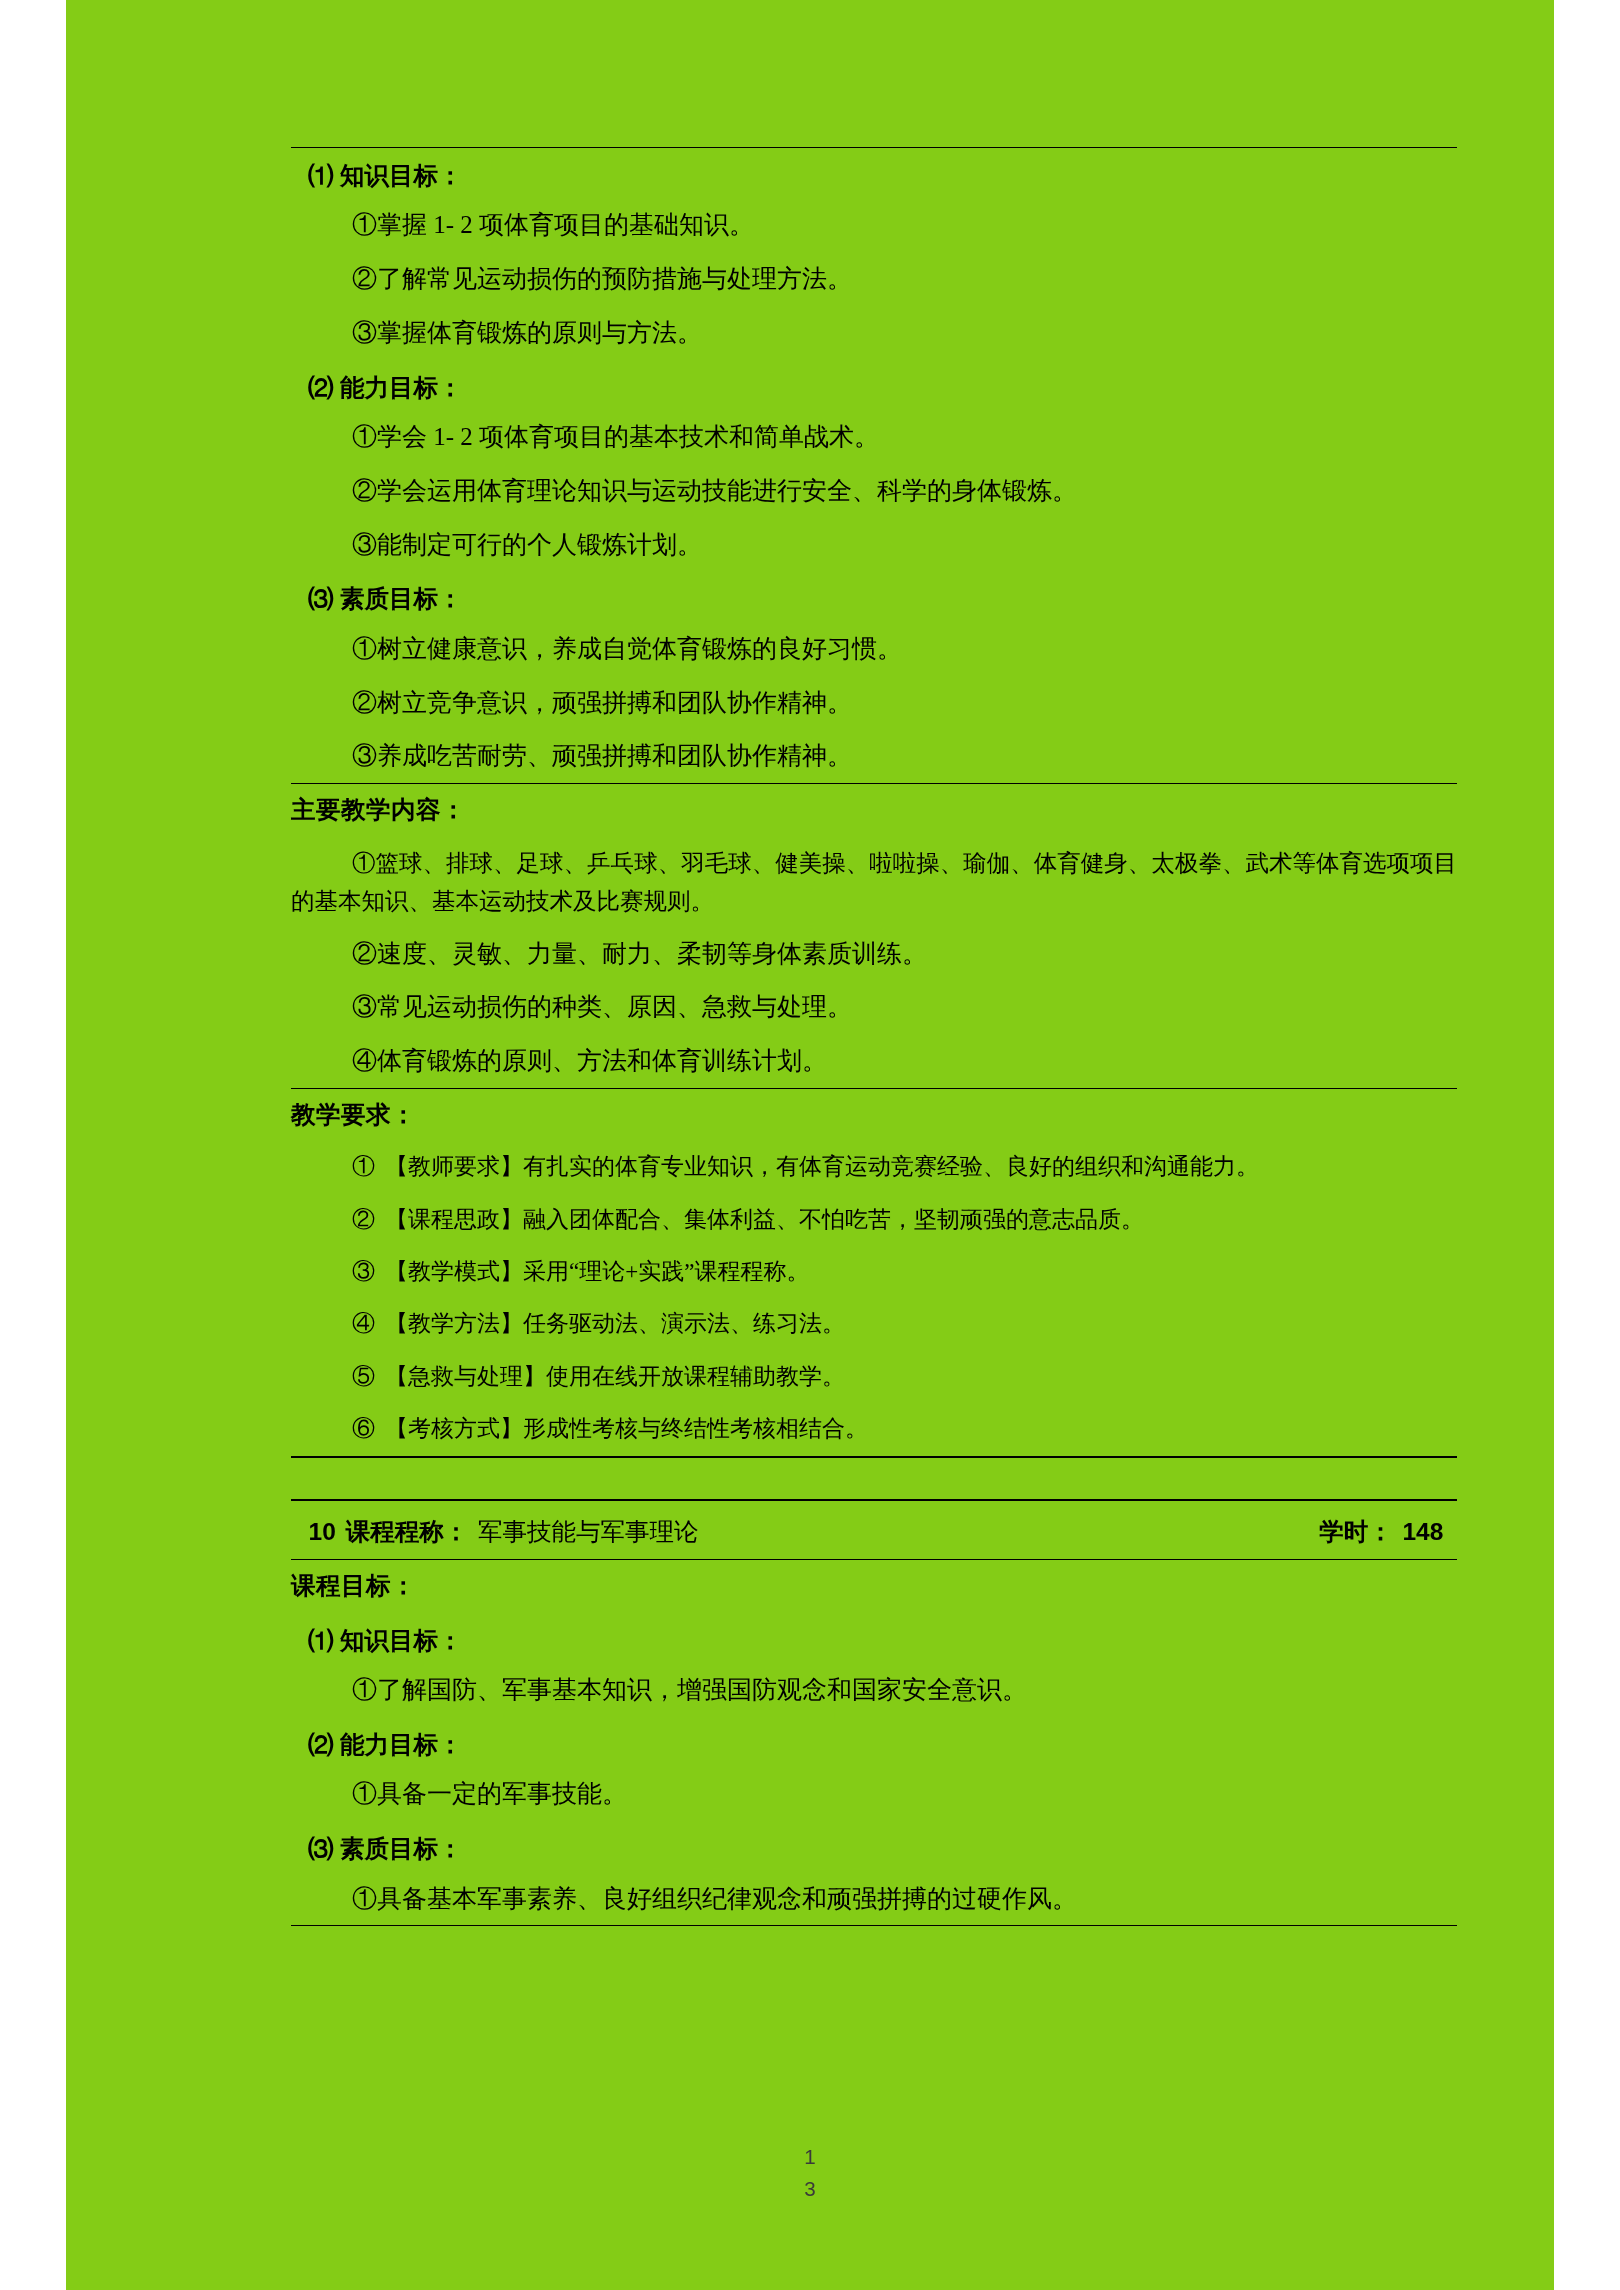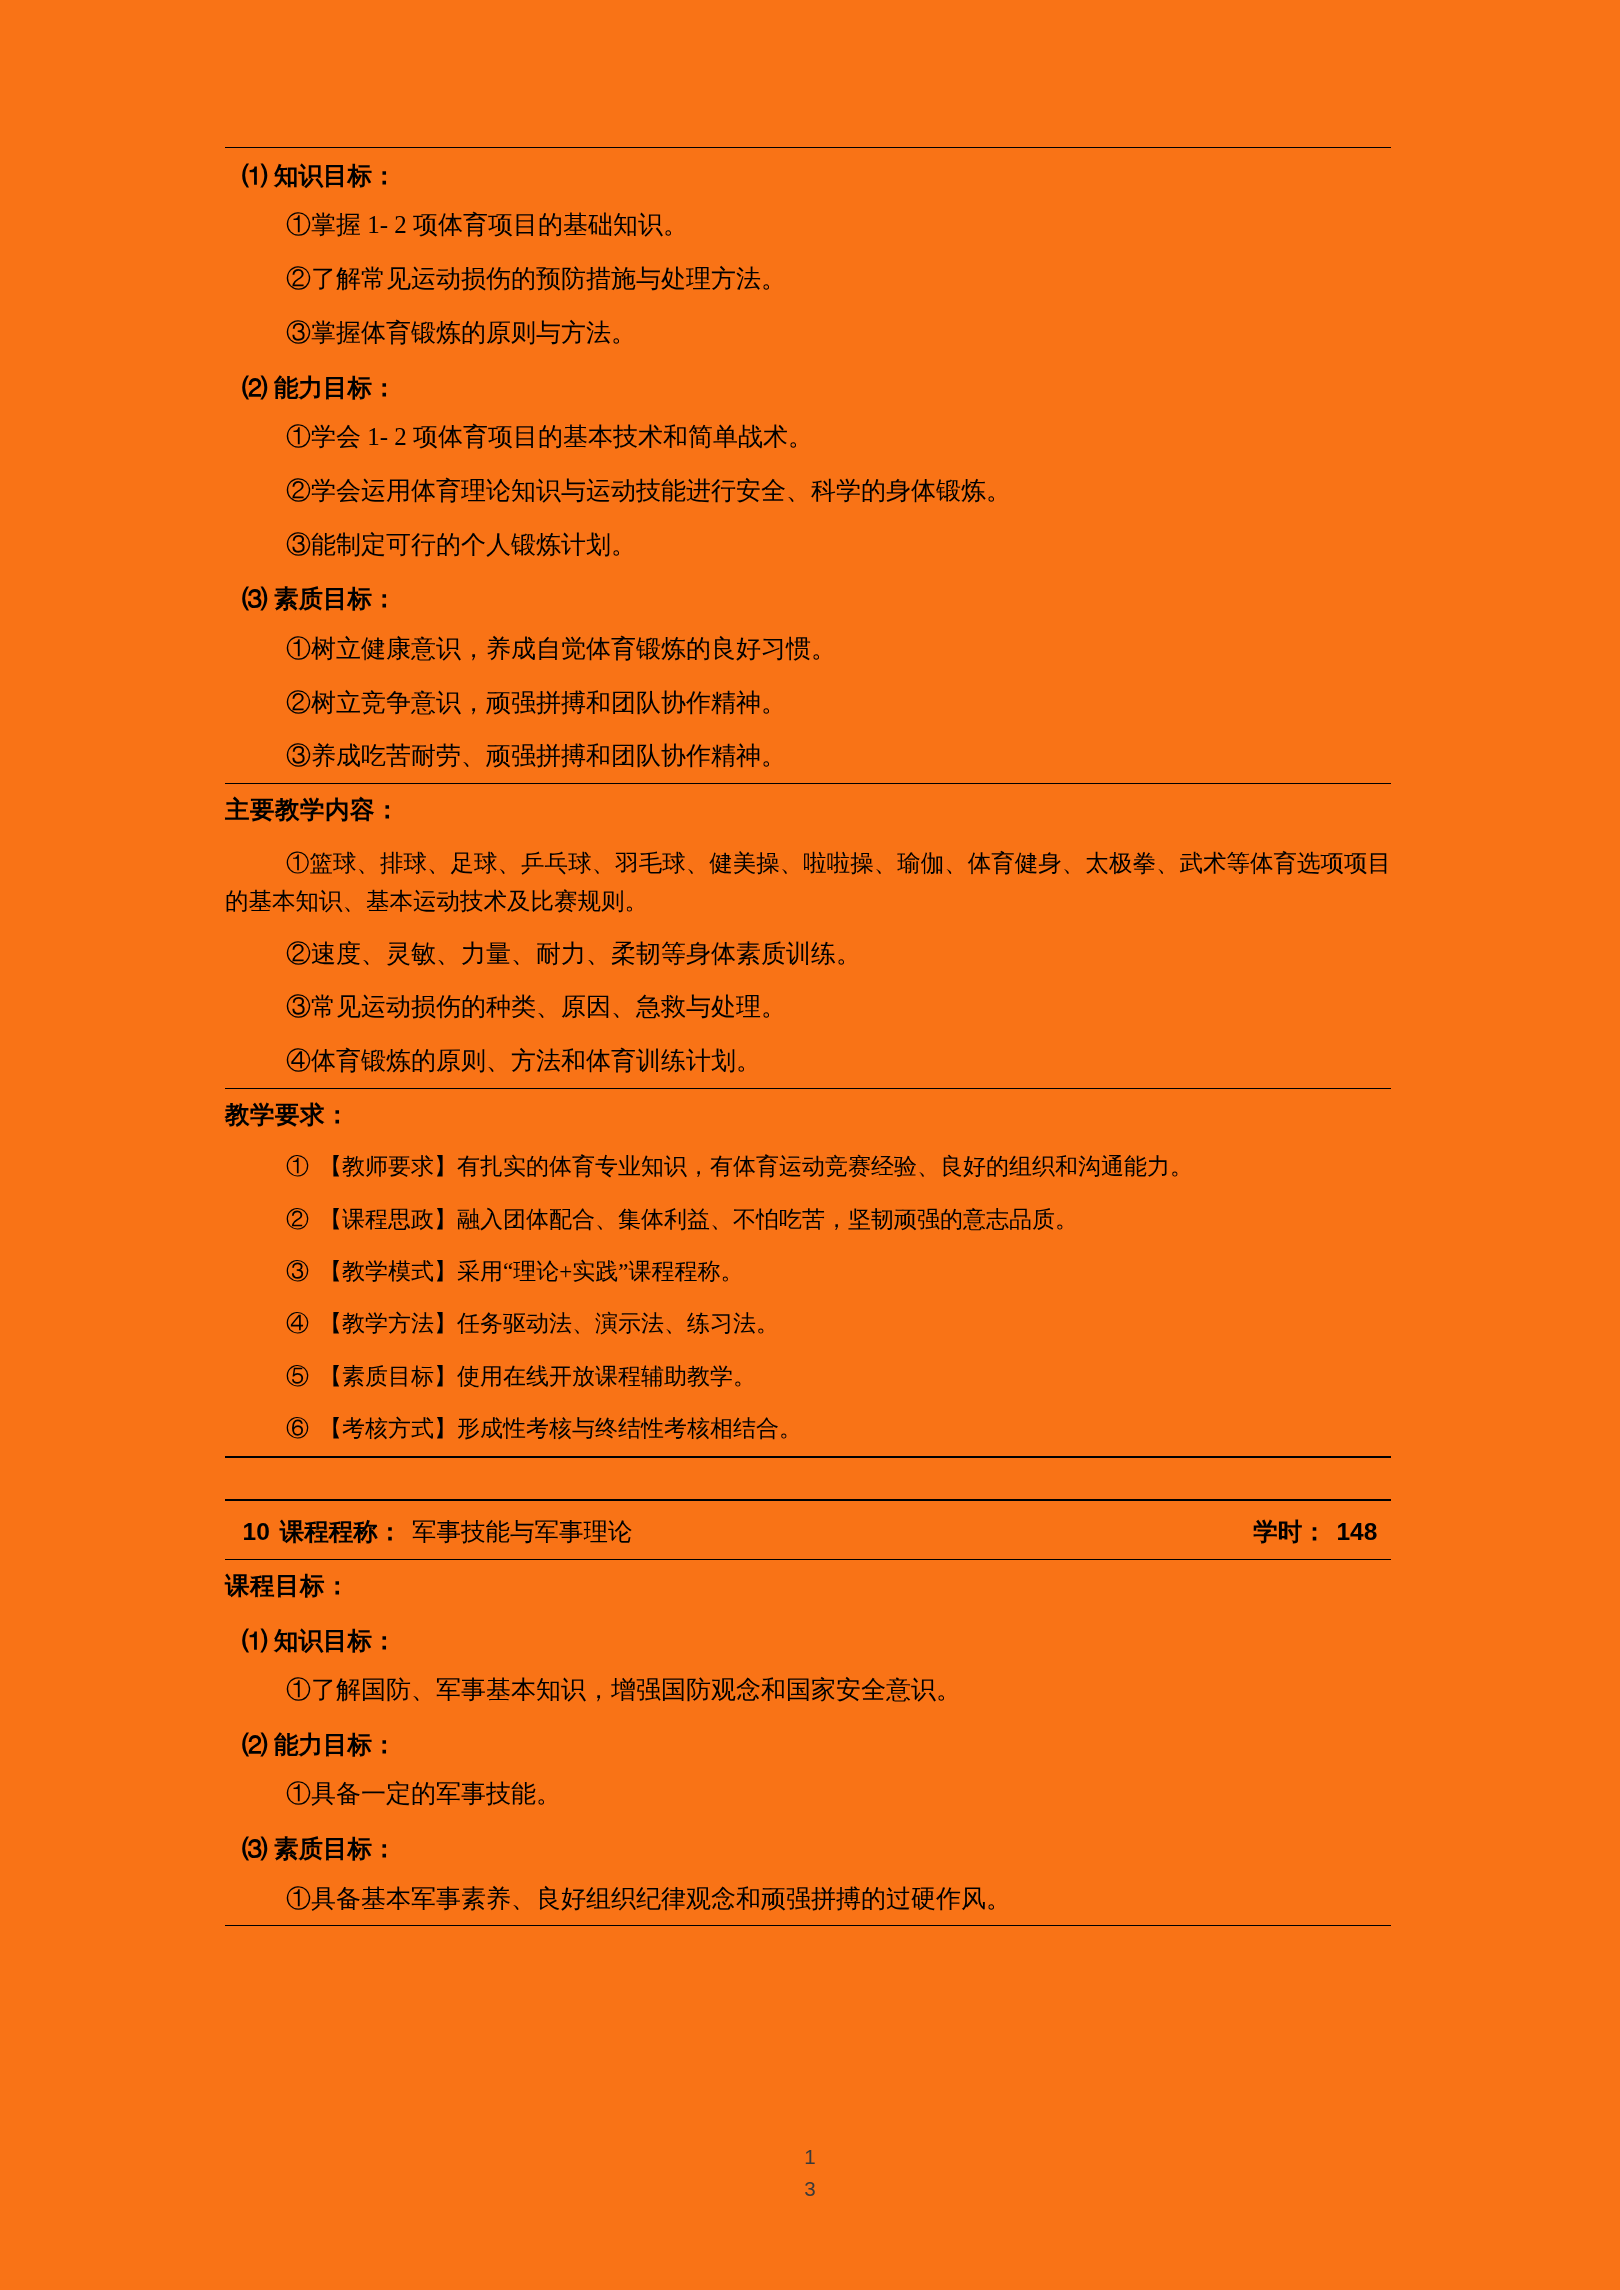--- a/index.html
+++ b/index.html
@@ -5,24 +5,24 @@
   html, body {
     margin: 0;
     padding: 0;
     background: #ffffff;
   }
   body {
     font-family: "Liberation Serif", "DejaVu Serif", serif;
     color: #000000;
   }
   .page {
-    width: 1620px;
+    width: 1488px;
     min-height: 2291px;
     margin: 0 auto;
-    background: #f97316;
+    background: #84cc16;
     position: relative;
     box-sizing: border-box;
     padding: 147px 225px 59px 225px;
   }
   .doc-body {
     width: 1166px;
   }
 
   
   .rule-thin {
@@ -175,21 +175,21 @@
     <div class="req-item">
       <span class="marker">②</span><span>【课程思政】融入团体配合、集体利益、不怕吃苦，坚韧顽强的意志品质。</span>
     </div>
     <div class="req-item">
       <span class="marker">③</span><span>【教学模式】采用“理论+实践”课程程称。</span>
     </div>
     <div class="req-item">
       <span class="marker">④</span><span>【教学方法】任务驱动法、演示法、练习法。</span>
     </div>
     <div class="req-item">
-      <span class="marker">⑤</span><span>【素质目标】使用在线开放课程辅助教学。</span>
+      <span class="marker">⑤</span><span>【急救与处理】使用在线开放课程辅助教学。</span>
     </div>
     <div class="req-item">
       <span class="marker">⑥</span><span>【考核方式】形成性考核与终结性考核相结合。</span>
     </div>
 
     <div class="rule-thick"></div>
 
     <div class="gap-big"></div>
 
     <div class="rule-thick"></div>

